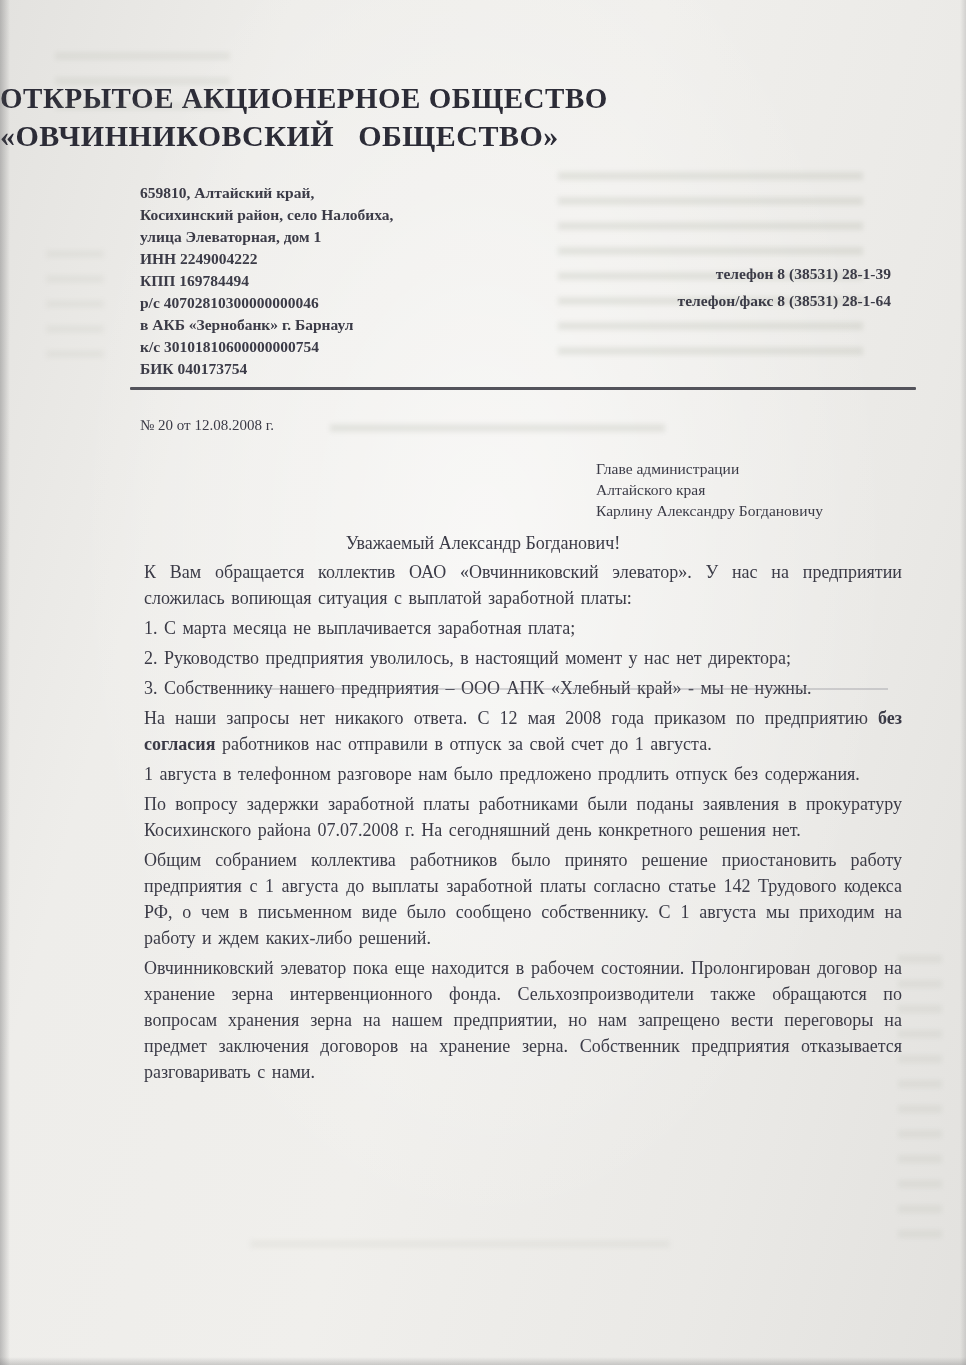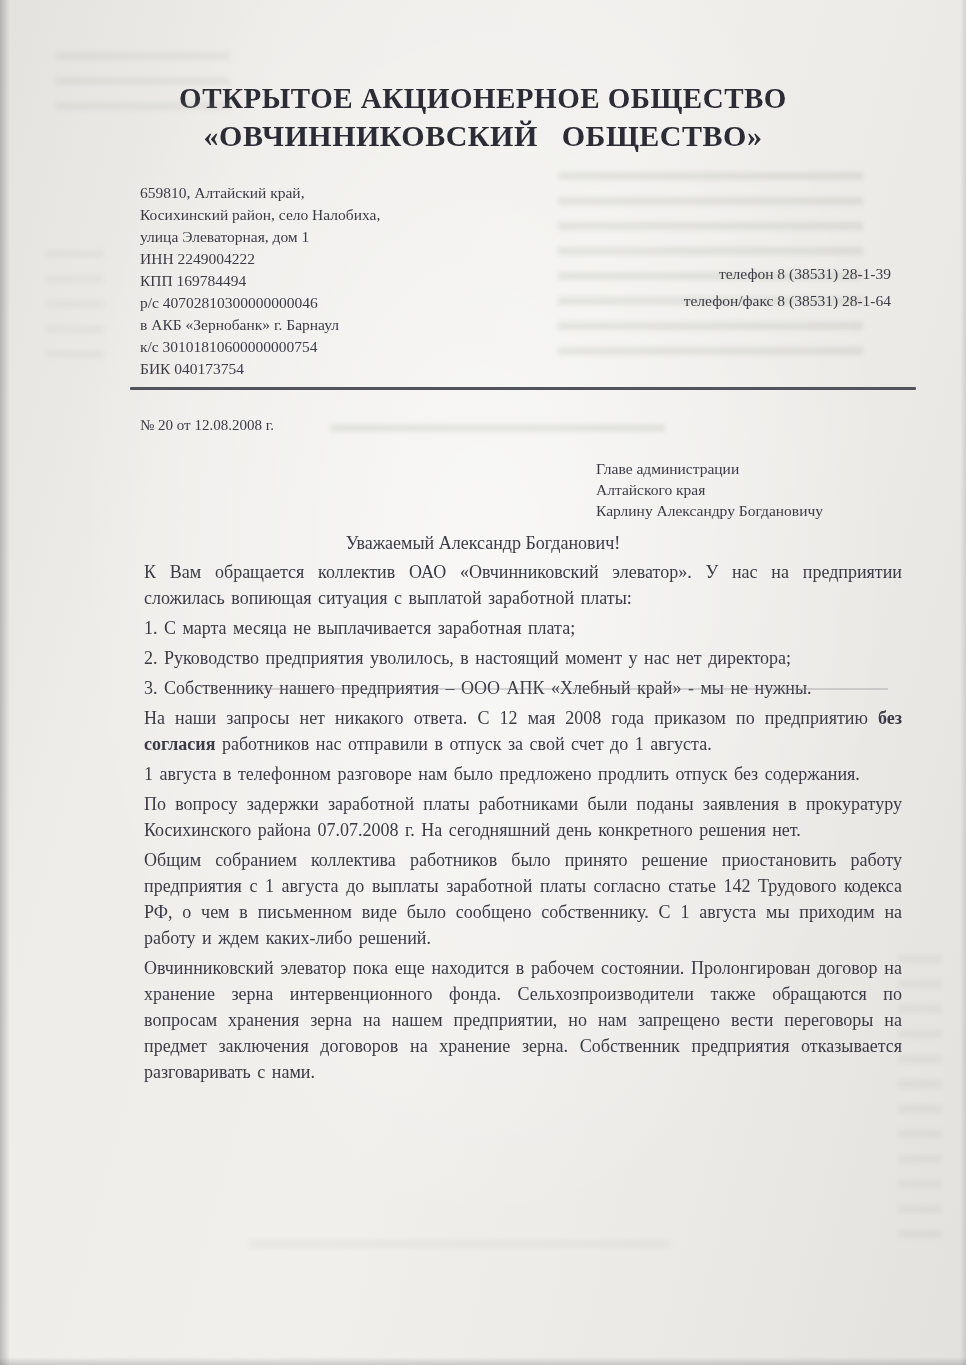--- a/index.html
+++ b/index.html
@@ -27,25 +27,25 @@
     background:repeating-linear-gradient(180deg,
       rgba(148,152,136,.40) 0px, rgba(148,152,136,.40) 8px,
       rgba(0,0,0,0) 8px, rgba(0,0,0,0) 25px);}
   .g1{left:55px;top:52px;width:175px;height:72px;opacity:.30;}
   .g2{left:558px;top:172px;width:305px;height:190px;opacity:.45;}
   .g3{left:330px;top:424px;width:335px;height:18px;opacity:.45;}
   .g4{left:46px;top:250px;width:58px;height:120px;opacity:.22;}
   .g5{left:898px;top:955px;width:44px;height:290px;opacity:.28;}
   .g6{left:250px;top:1240px;width:420px;height:18px;opacity:.22;}
 
-  .header{padding-top:80px;text-align:center;color:#2c2c37;}
+  .header{padding-top:80px;color:#2c2c37;}
   .header .line1{font-size:29px;font-weight:bold;letter-spacing:.5px;line-height:36px;}
   .header .line2{font-size:30px;font-weight:bold;letter-spacing:.5px;word-spacing:16px;line-height:40px;}
 
-  .lh-info{position:relative;}
+  .lh-info{position:relative;font-weight:bold;}
   .address{margin:26px 0 0 140px;font-size:15.5px;line-height:22px;width:360px;}
   .phones{position:absolute;right:75px;top:78px;text-align:right;font-size:15.5px;line-height:27px;}
 
   .rule{margin:7px 0 0 130px;width:786px;height:3px;background:#53535b;border-radius:1px;}
 
   .ref{margin:27px 0 0 140px;font-size:15px;}
 
   .addressee{width:312px;margin:24px 58px 0 auto;
     font-size:15.5px;line-height:21px;}
 

